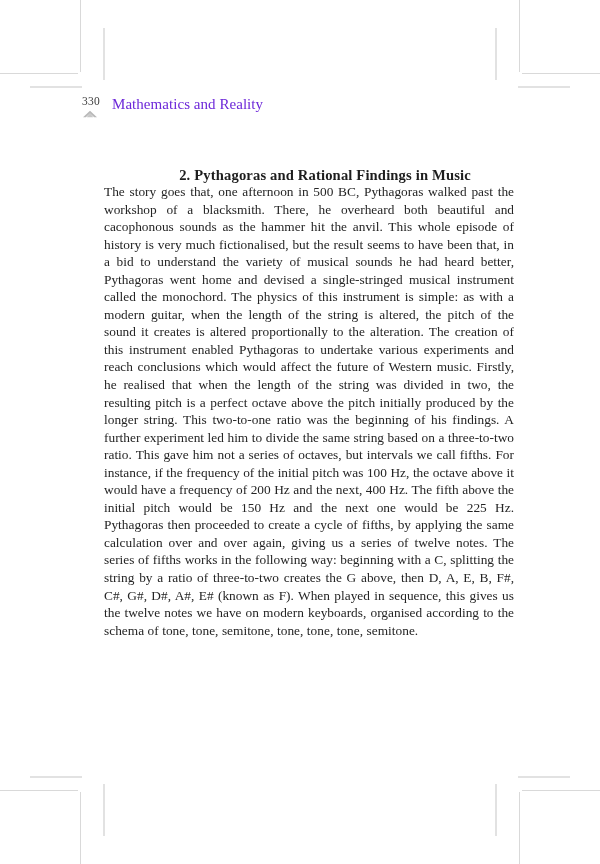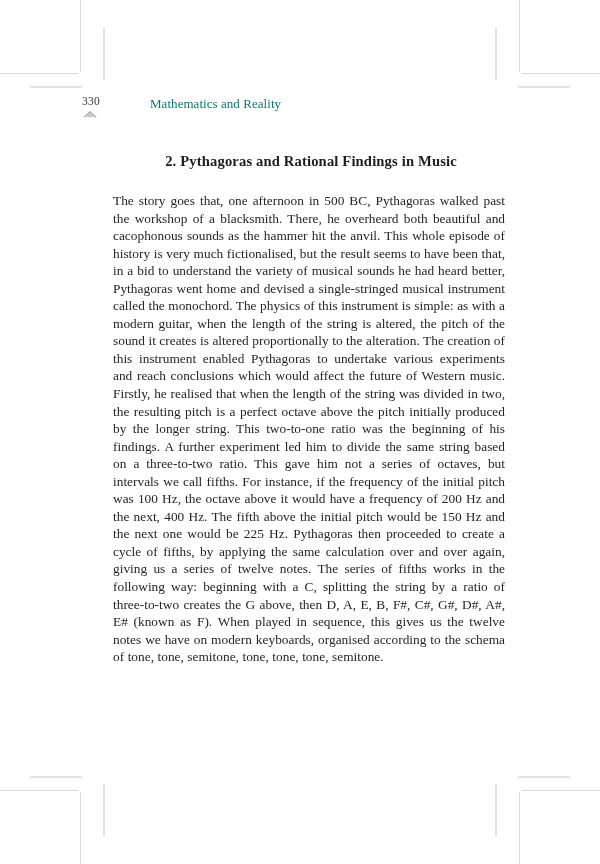--- a/index.html
+++ b/index.html
@@ -60,21 +60,20 @@
     top: 96px;
     width: 440px;
   }
 
   
   .running-head {
     display: flex;
     align-items: flex-start;
     height: 26px;
     margin-left: 4px;
-    gap: 38px;
   }
   .folio-block {
     position: relative;
     width: 30px;
     flex: 0 0 30px;
     text-align: left;
   }
   .folio {
     font-size: 11.5px;
     letter-spacing: 0.2px;
@@ -84,52 +83,52 @@
   }
   .folio-ornament {
     display: block;
     margin-top: 2px;
     width: 16px;
     height: 8px;
     opacity: 0.55;
   }
   .folio-ornament svg { display: block; }
   .head-title {
-    font-size: 13px;
-    color: #0f766e;
+    font-size: 15px;
+    color: #6d28d9;
     line-height: 1;
     padding-top: 1px;
     letter-spacing: 0.05px;
     white-space: nowrap;
   }
 
   
   .section-heading {
     text-align: center;
     font-weight: bold;
     font-size: 14.6px;
     letter-spacing: 0.15px;
     color: #1d1d1d;
-    margin: 2px;
+    margin: 16px;
     padding: 0;
     position: absolute;
     left: 22px;
     top: 55px;
     width: 418px;
   }
 
   
   .body-copy {
     position: absolute;
     left: 22px;
     top: 83px;
     width: 418px;
   }
   .para {
-    margin: 13px;
+    margin: 4px;
     text-align: justify;
     text-justify: inter-word;
     font-size: 13.35px;
     line-height: 17.55px;
     color: #242424;
     letter-spacing: 0.01px;
     word-spacing: 0.15px;
   }
   .para + .para { margin-top: 17.4px; }
 </style>

